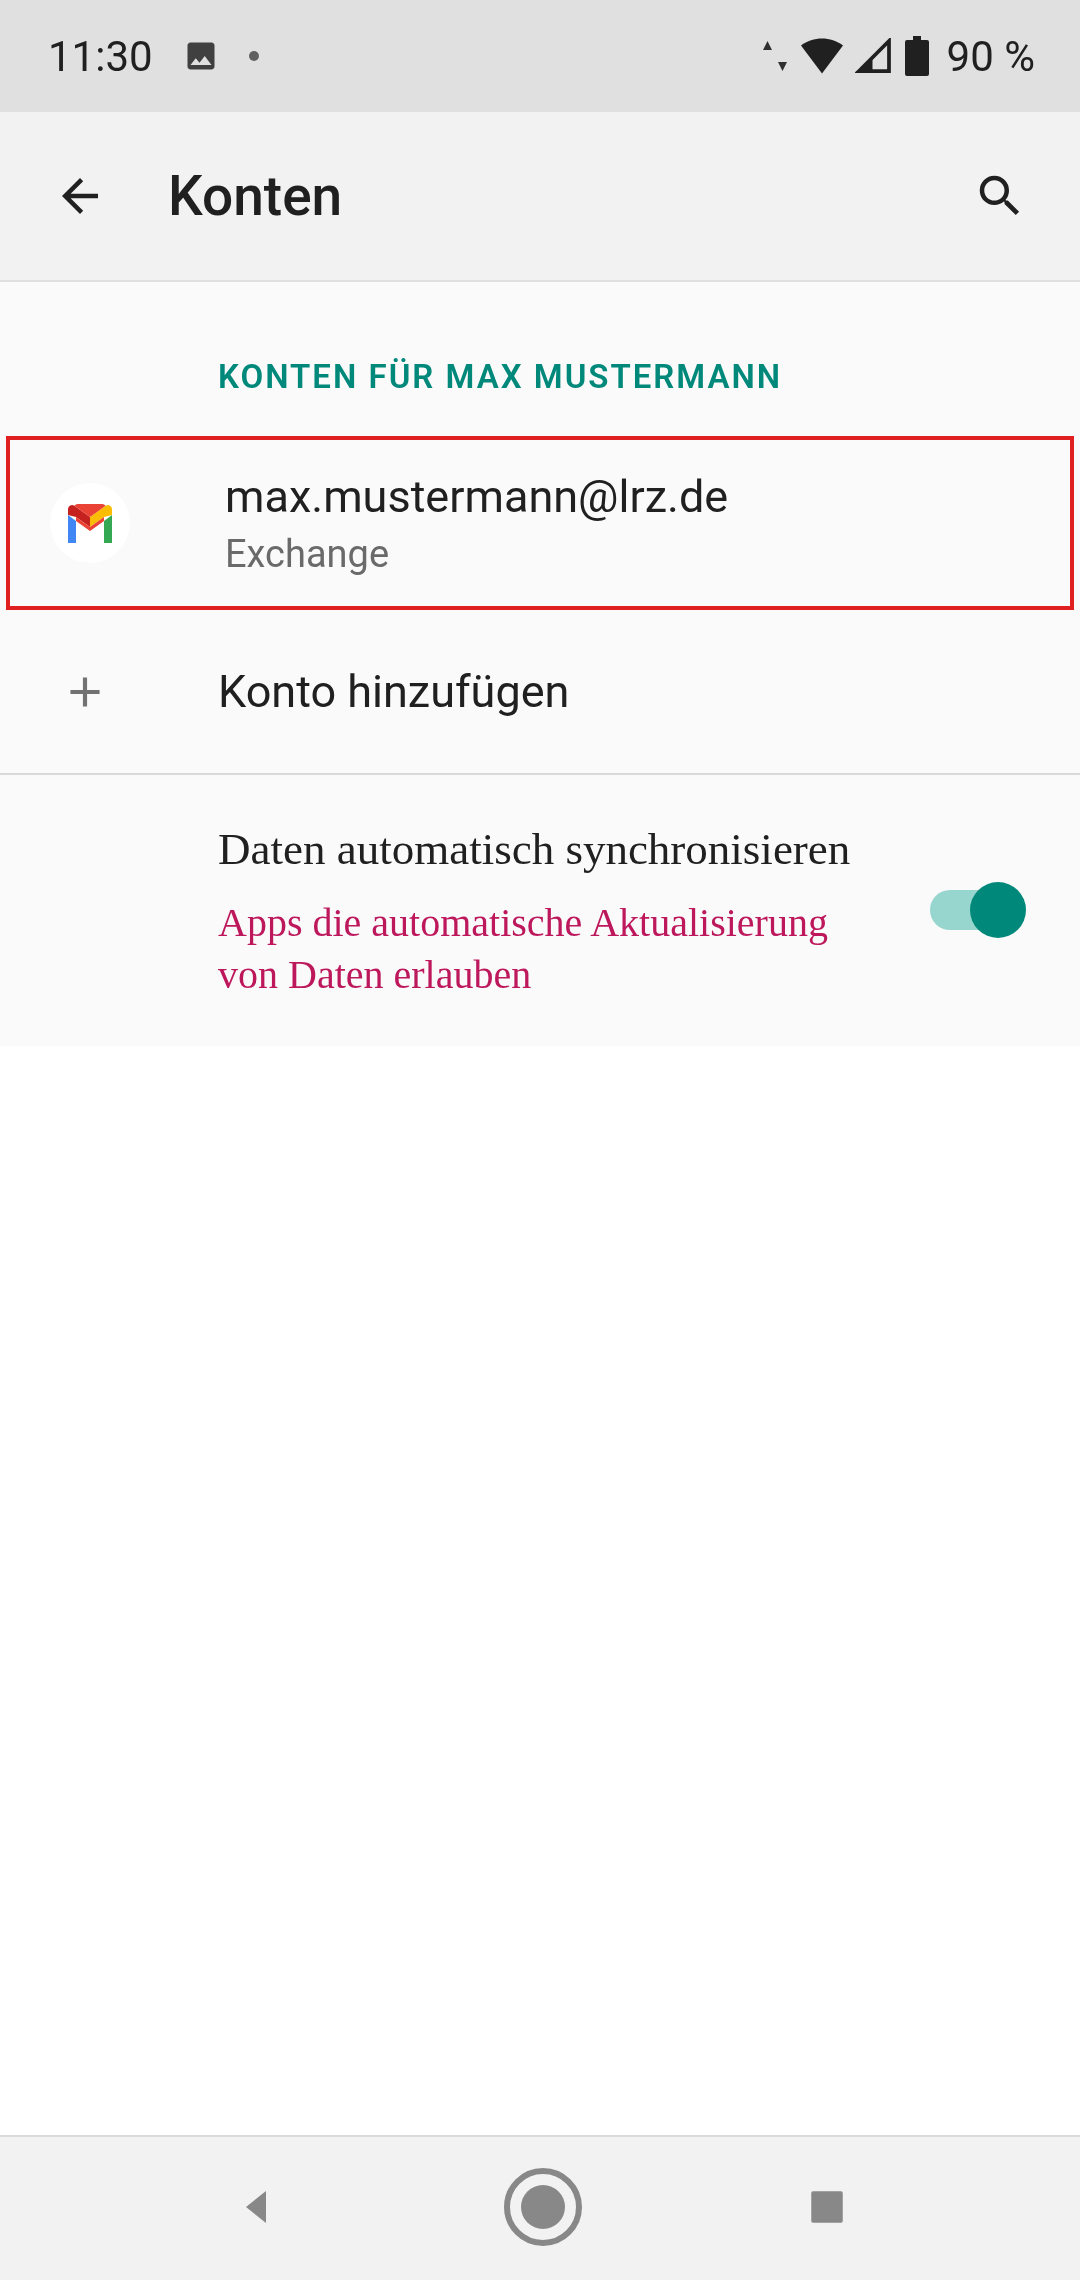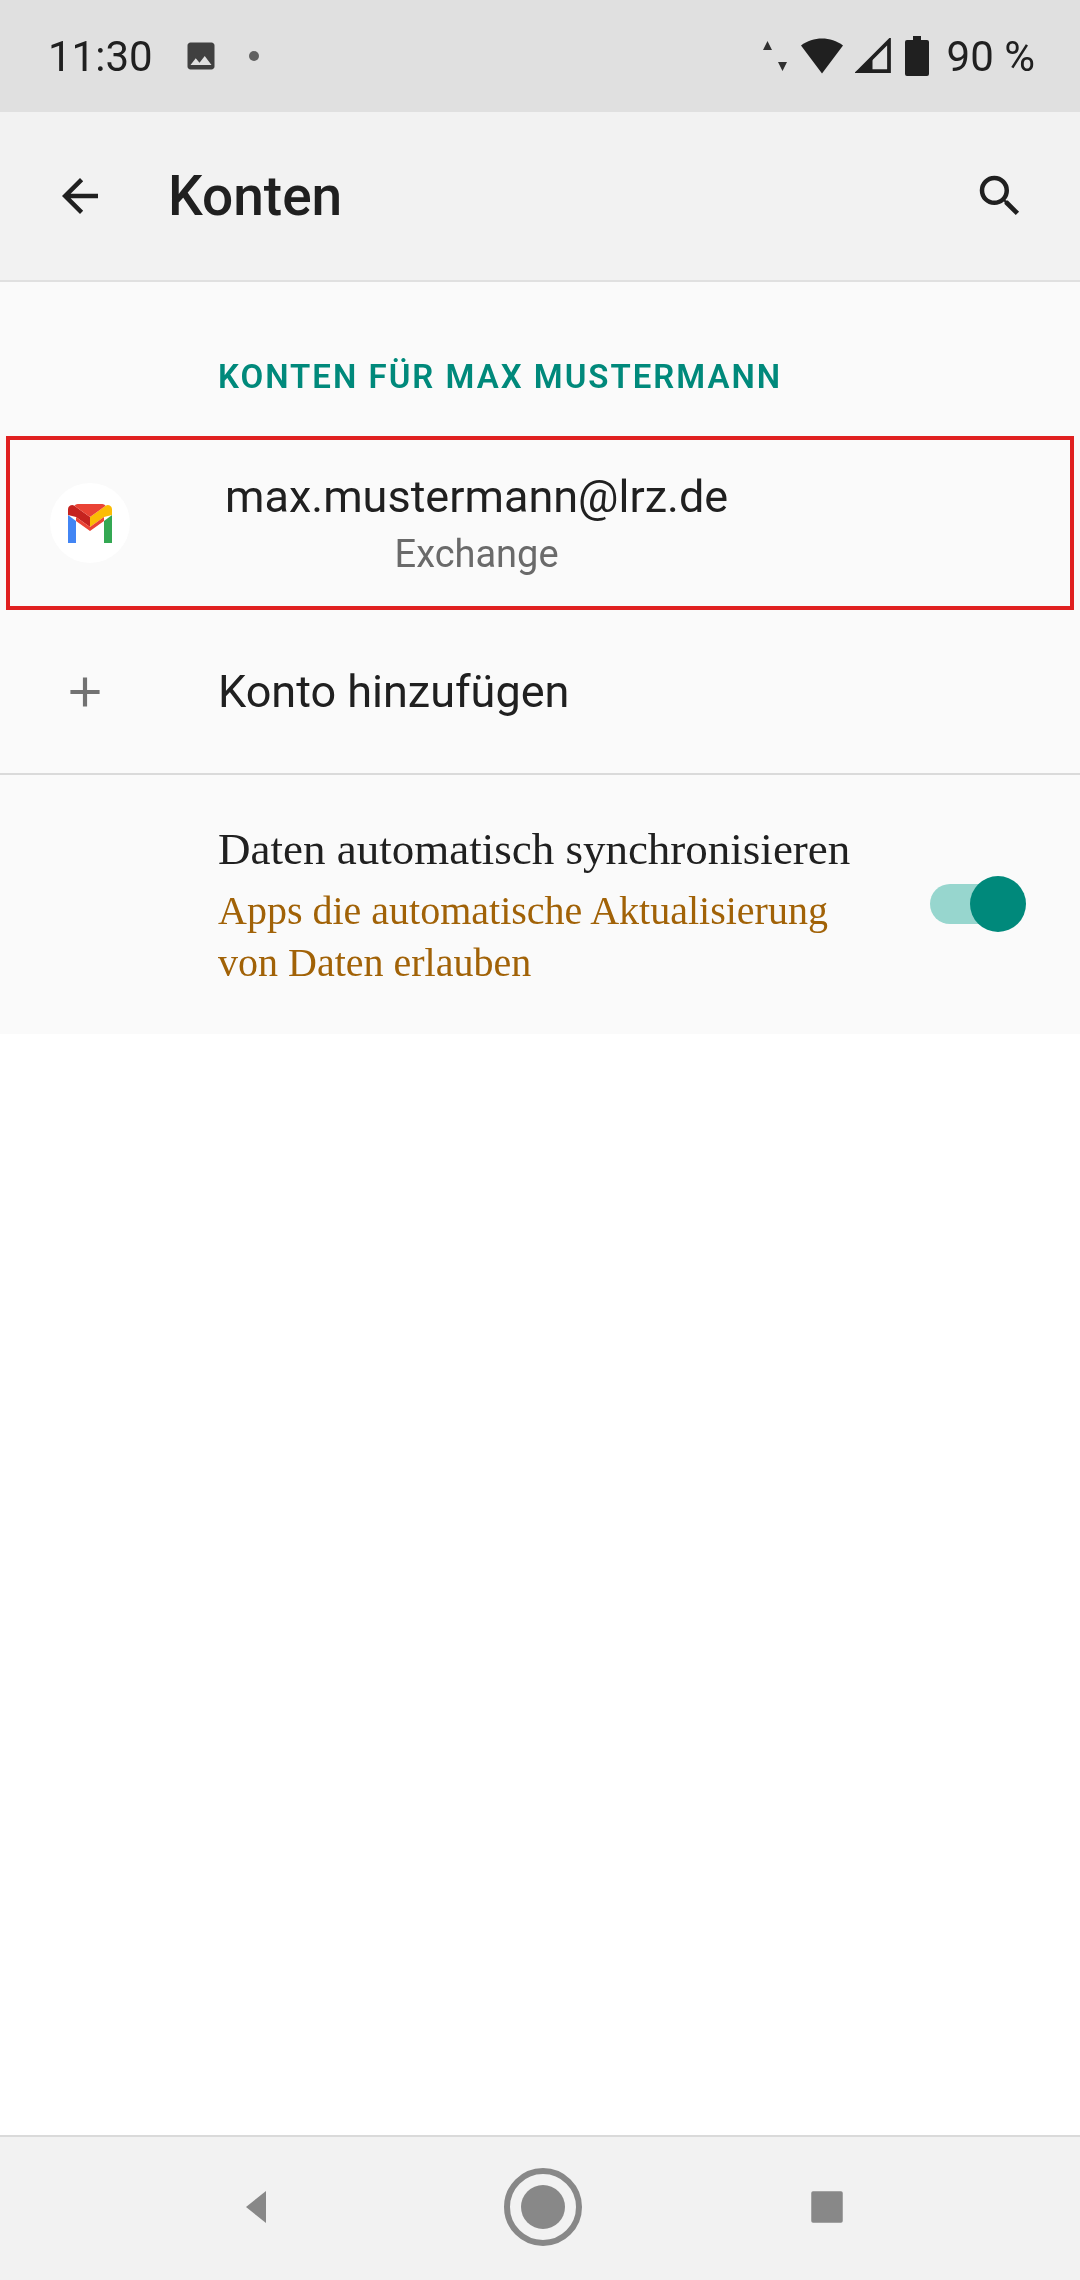--- a/index.html
+++ b/index.html
@@ -106,21 +106,20 @@
       border-radius: 50%;
       display: flex;
       align-items: center;
       justify-content: center;
       margin-right: 95px;
       flex-shrink: 0;
     }
     .account-text {
       display: flex;
       flex-direction: column;
-      align-items: center;
     }
     .account-primary {
       font-size: 45px;
       color: #202020;
       line-height: 1.2;
     }
     .account-secondary {
       font-size: 38px;
       color: #6a6a6a;
       margin-top: 8px;
@@ -160,23 +159,23 @@
       flex: 1;
       padding-right: 40px;
     }
     .sync-title {
       font-size: 45px;
       color: #202020;
       line-height: 1.3;
     }
     .sync-subtitle {
       font-size: 40px;
-      color: #a16207;
+      color: #be185d;
       line-height: 1.3;
-      margin-top: 6px;
+      margin-top: 18px;
     }
     .switch {
       width: 90px;
       height: 40px;
       background: #97d6ce;
       border-radius: 20px;
       position: relative;
       cursor: pointer;
     }
     .switch-thumb {

